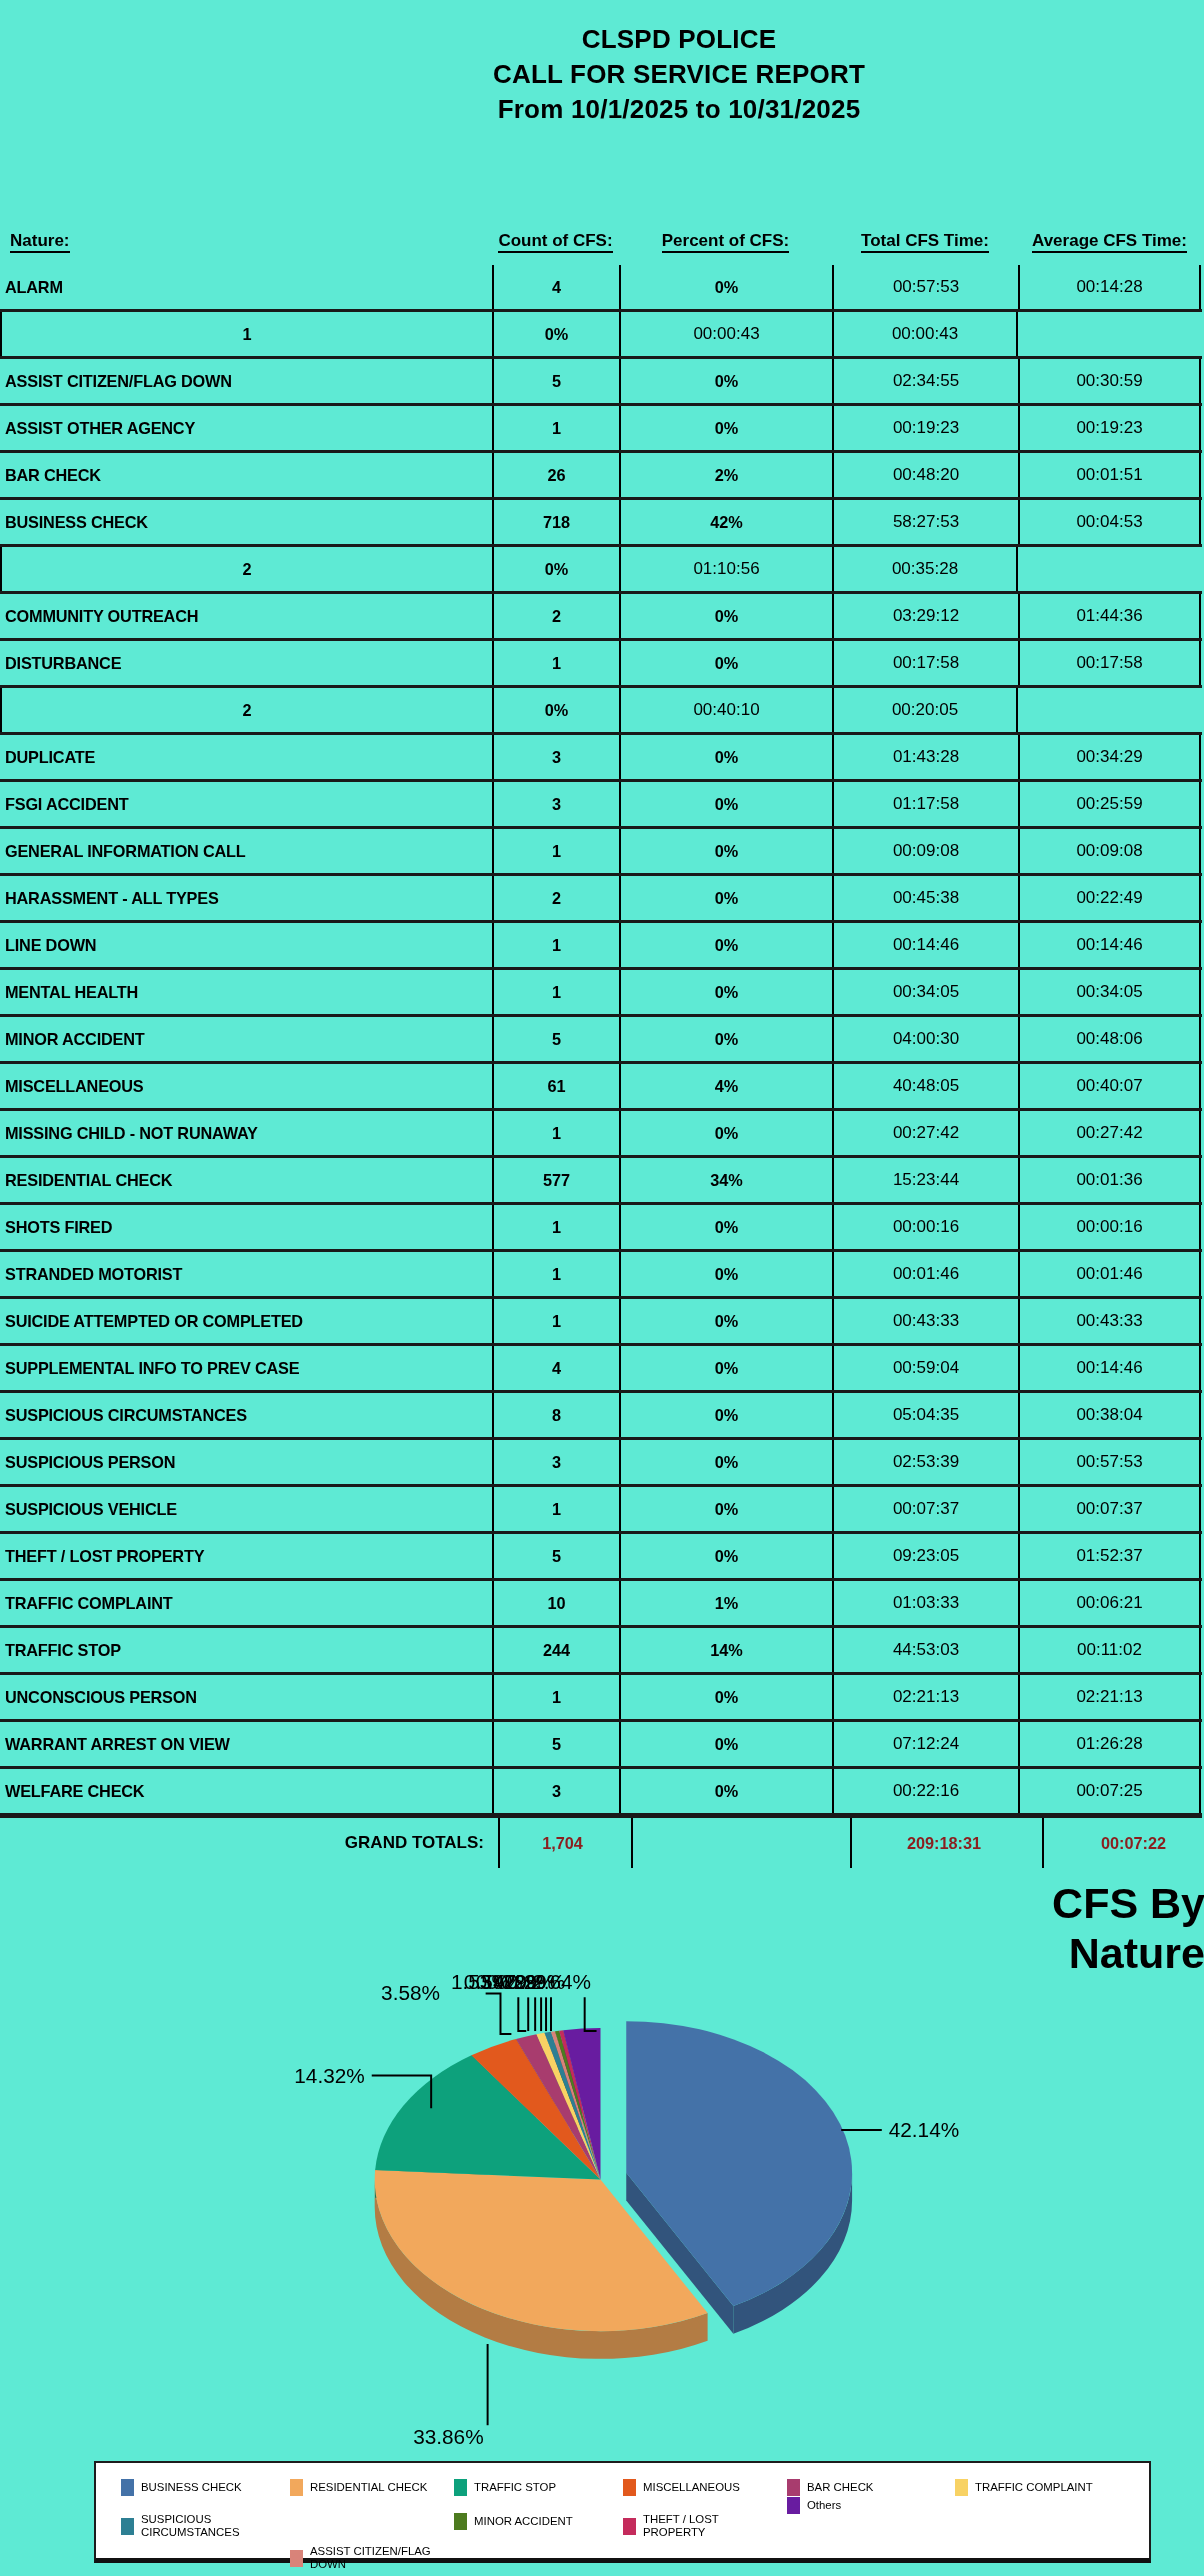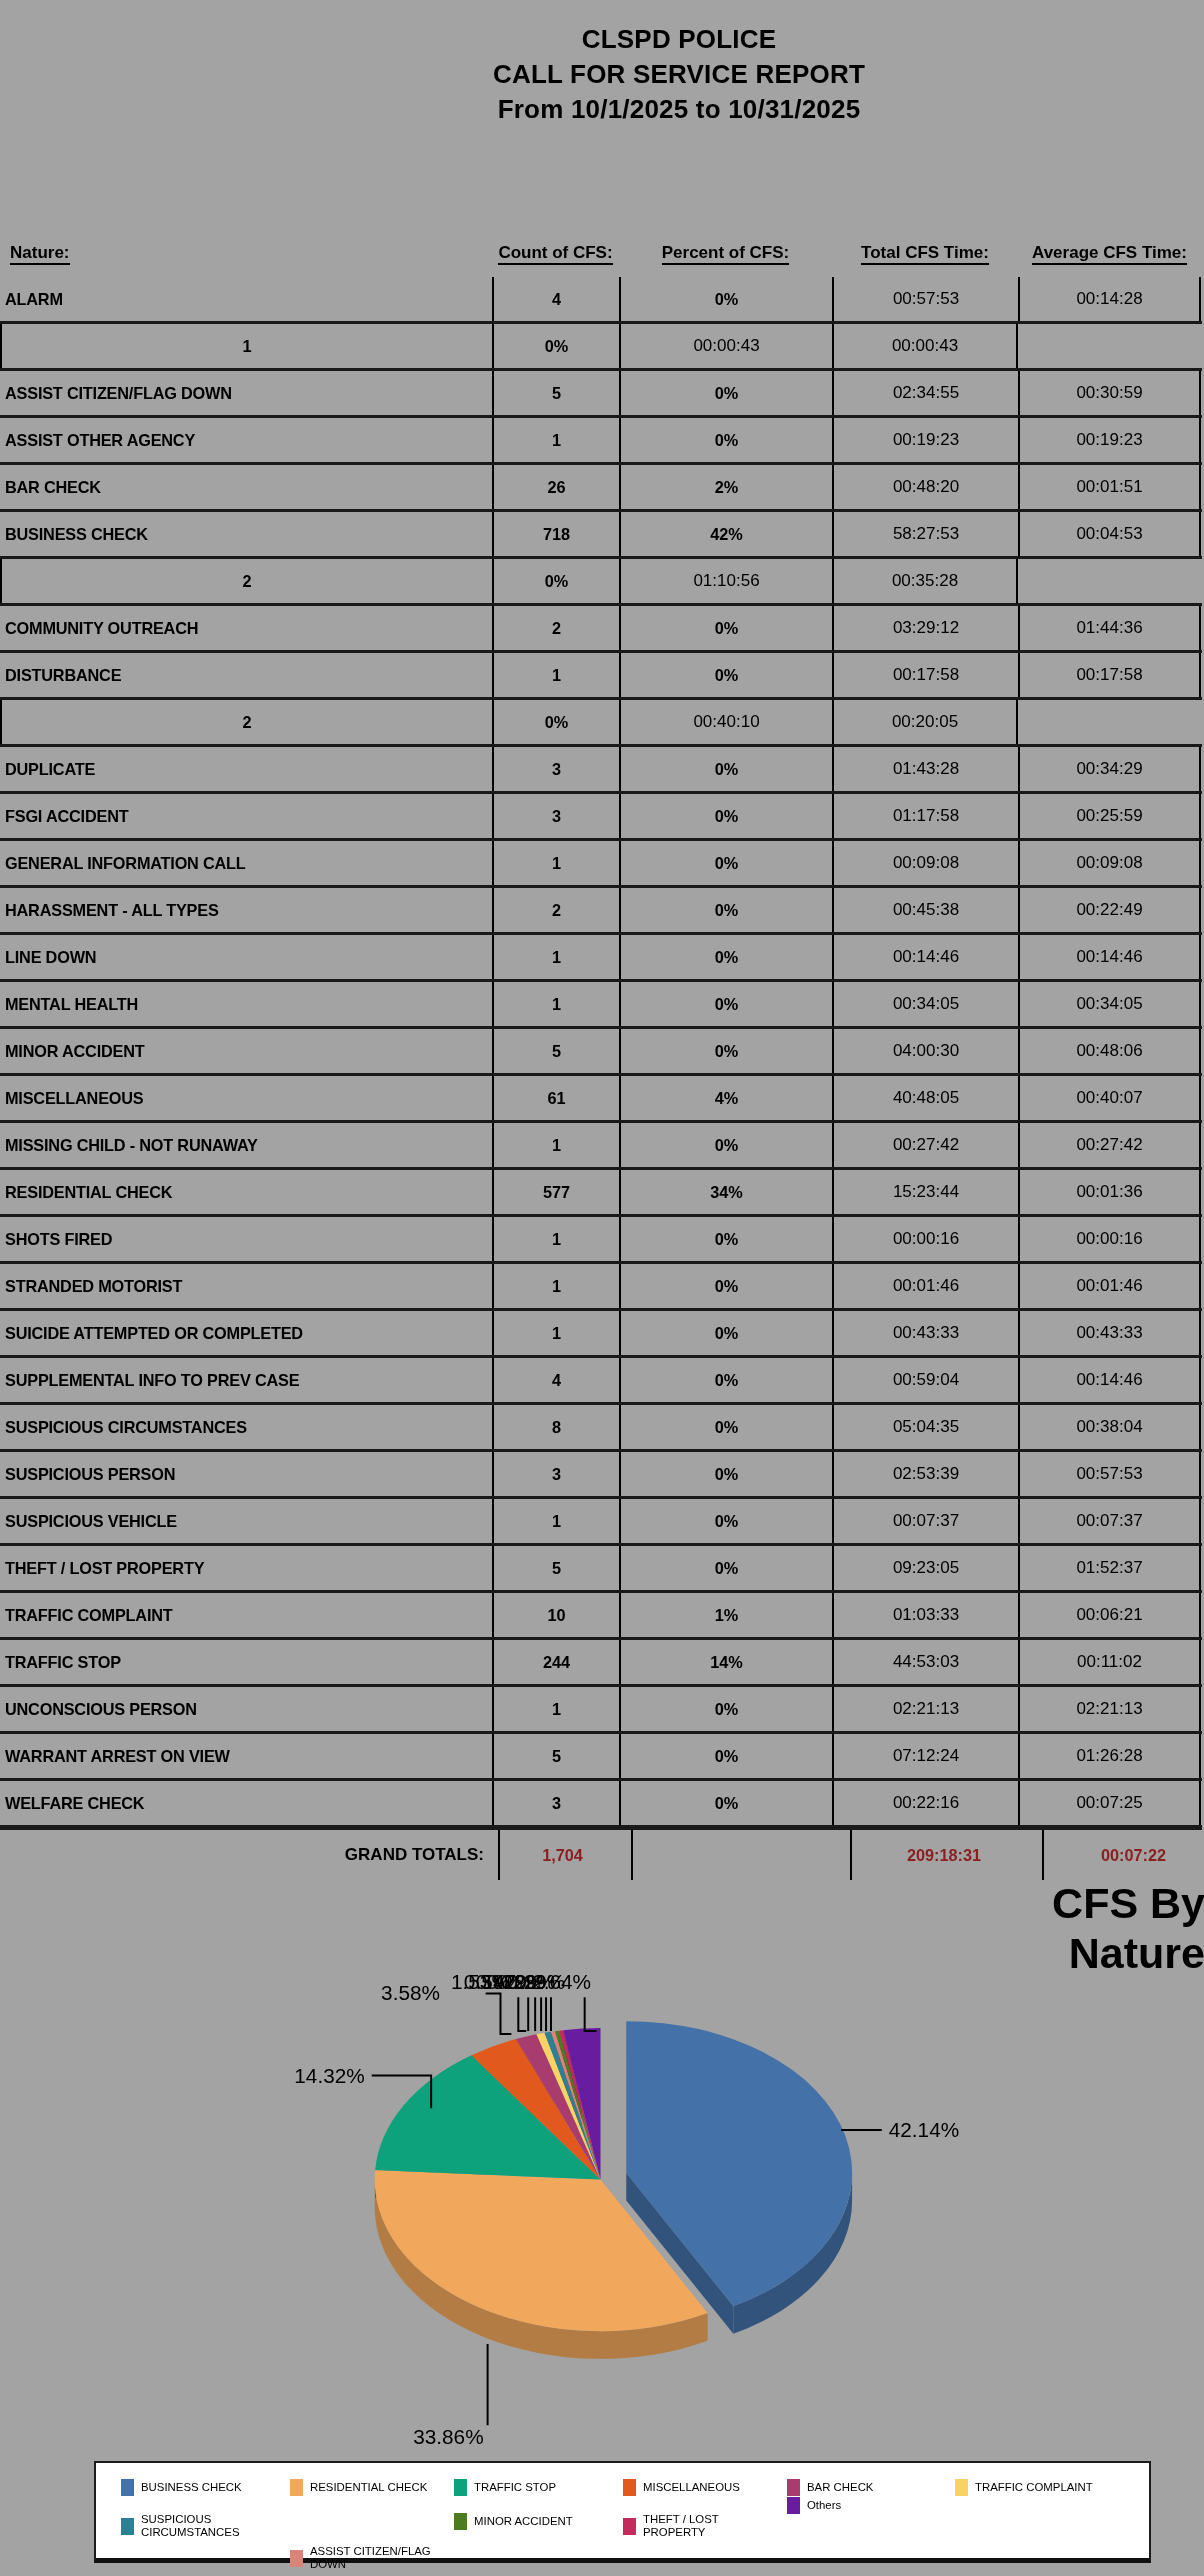--- a/index.html
+++ b/index.html
@@ -1,22 +1,22 @@
 <!DOCTYPE html>
 <html><head>
 <meta charset="utf-8">
 <style>
   html,body{margin:0;padding:0;background:#fff;}
-  .page{position:relative;width:1205px;height:2576px;background:#a3a3a3;overflow:hidden;
+  .page{position:relative;width:1205px;height:2576px;background:#5eead4;overflow:hidden;
         font-family:"Liberation Sans",sans-serif;color:#000;}
   
   .titles{position:absolute;left:149px;top:22px;width:1060px;text-align:center;}
   .title-line{font-size:26px;font-weight:bold;line-height:35px;letter-spacing:0.2px;}
   
-  .cfs-table{position:absolute;left:0;top:228px;width:1202px;}
+  .cfs-table{position:absolute;left:0;top:216px;width:1202px;}
   .thead{display:grid;grid-template-columns:492px 127px 213px 186px 183px;height:49px;align-items:center;}
   .thead .hcell{text-align:center;font-weight:bold;font-size:17px;}
   .thead .hcell:first-child{text-align:left;padding-left:10px;}
   .thead .hcell span{border-bottom:2px solid #000;padding-bottom:1px;}
   .trow{display:grid;grid-template-columns:492px 127px 213px 186px 183px;
         height:44px;border-bottom:3px solid #191919;align-items:center;}
   .trow .cell{height:100%;display:flex;align-items:center;justify-content:center;
               font-size:16.3px;overflow:hidden;}
   .trow .cell.nature{justify-content:flex-start;padding-left:5px;font-weight:bold;letter-spacing:-0.2px;}
   .trow .cell.num{font-weight:bold;}

